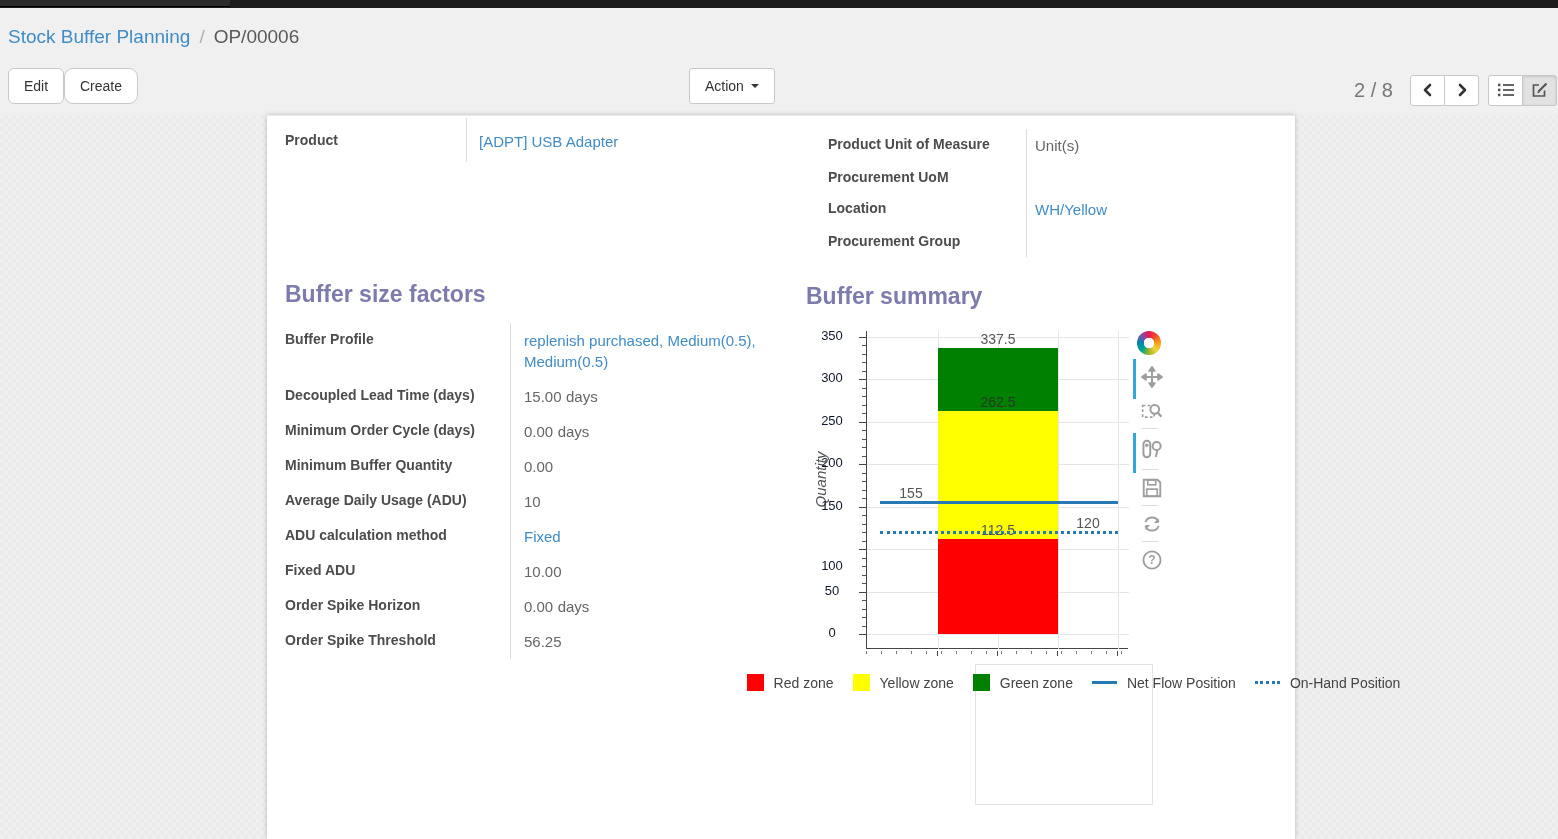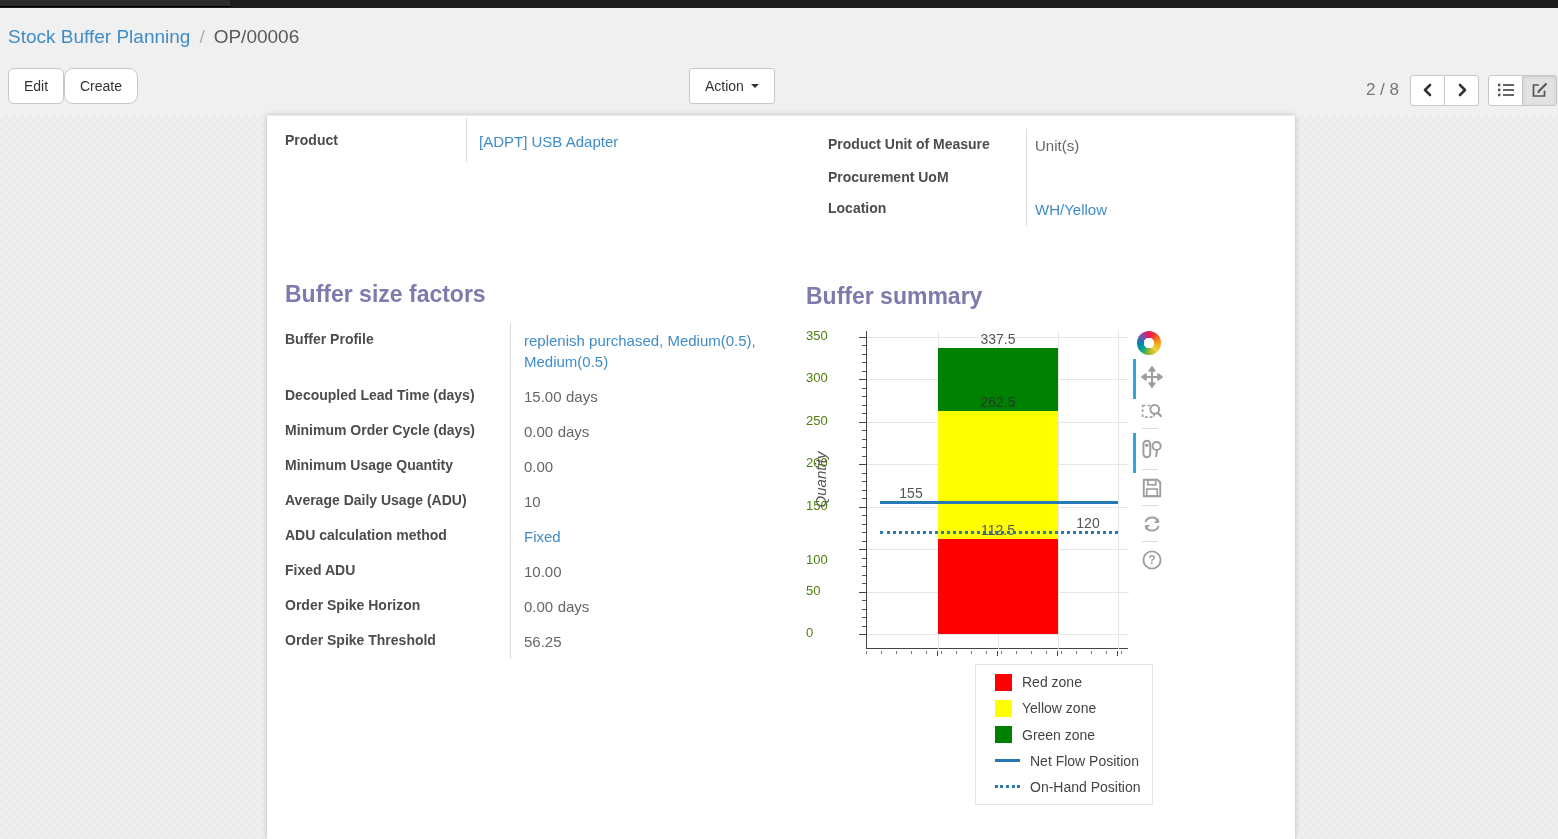--- a/index.html
+++ b/index.html
@@ -23,21 +23,21 @@
   .btn {
     position:absolute; top:3px; height:36px; background:#fff; border:1px solid #c8c8c8;
     border-radius:3px; font-size:14px; color:#333; font-family:inherit; cursor:pointer;
     padding:0 15px; line-height:34px;
   }
   .btn-edit { left:8px;border-radius:6px; }
   .btn-create { left:64px;border-radius:9px; }
   .btn-action { left:689px; display:flex; align-items:center; gap:7px; }
   .caret { width:0; height:0; border-left:4px solid transparent; border-right:4px solid transparent; border-top:4px solid #333; display:inline-block; }
   .pager-area { position:absolute; right:1px; top:0; height:50px; display:flex; align-items:center; }
-  .pager-text { font-size:17px; color:#777; margin-right:11px; }
+  .pager-text { font-size:20px; color:#777; margin-right:17px; }
   .btn-group { display:flex; }
   .pgbtn {
     width:35px; height:31px; background:#fff; border:1px solid #c8c8c8; cursor:pointer;
     display:flex; align-items:center; justify-content:center; padding:0;
   }
   .btn-group .pgbtn + .pgbtn { margin-left:-1px; }
   .btn-group .pgbtn:first-child { border-radius:3px 0 0 3px; }
   .btn-group .pgbtn:last-child { border-radius:0 3px 3px 0; }
   .nav-group { margin-right:9px; }
   .pgbtn.active { background:#e2e2e2; box-shadow:inset 0 1px 3px rgba(0,0,0,.12); }
@@ -68,38 +68,38 @@
   .rrow .rval { flex:1; border-left:1px solid #ddd; padding:6px 0 6px 8px; }
   .section-title { position:absolute; font-size:23px; font-weight:bold; color:#7c7bad; }
   .factors { position:absolute; left:18px; top:207px; width:482px; }
   .frow { display:flex; }
   .frow .flabel { width:225px; flex:none; padding:7px 12px 7px 0; line-height:19px; }
   .frow .fval { flex:1; border-left:1px solid #ddd; padding:7px 0 7px 13px; }
   
   .chart { position:absolute; left:539px; top:195px; width:489px; height:528px; }
   .ytitle { position:absolute; left:-46px; top:160px; width:120px; text-align:center;
             transform:rotate(-90deg); font-size:15px; font-style:italic; color:#555; }
-  .ytick-label { position:absolute; left:0; width:52px; text-align:left; font-size:13px; color:#4d7c0f; }
+  .ytick-label { position:absolute; left:0; width:52px; text-align:center; font-size:13px; color:#0f172a; }
   .ymajor { position:absolute; left:53px; width:7px; height:1px; background:#444; }
   .yminor { position:absolute; left:56px; top:26px; width:4px; height:298px;
             background:repeating-linear-gradient(to bottom,#555 0,#555 1px,transparent 1px,transparent 8.49px); }
   .xminor { position:absolute; left:60px; top:340px; width:262px; height:3px;
             background:repeating-linear-gradient(to right,#777 0,#777 1px,transparent 1px,transparent 15px); }
   .xmajor { position:absolute; top:340px; width:1px; height:5px; background:#444; }
   .plot { position:absolute; left:60px; top:20px; width:262px; height:318px;
           border-left:1.5px solid #444; border-bottom:1.5px solid #444; }
   .hgrid { position:absolute; left:0; width:262px; height:1px; background:#e6e6e6; }
   .vgrid { position:absolute; top:0; height:318px; width:1px; background:#e6e6e6; }
   .zone { position:absolute; left:71px; width:120px; }
   .zlabel { position:absolute; left:71px; width:120px; text-align:center; font-size:14px; color:#555; }
   .solidline { position:absolute; left:13px; width:238px; height:3px; }
   .dotline { position:absolute; left:13px; width:238px; height:0; border-top:3px dotted #2779b5; }
   
   .legend { position:absolute; left:169px; top:353px; width:178px; height:141px; background:#fff;
-            border:1px solid #e3e3e3; display:flex; flex-direction:column; justify-content:center; padding:4px 0; }
+            border:1px solid #e3e3e3; display:flex; flex-direction:row; justify-content:center; padding:4px 0; }
   .lrow { display:flex; align-items:center; gap:10px; height:27px; padding-left:19px; }
   .ltext { font-size:14px; color:#444; white-space:nowrap; }
   
   .btoolbar { position:absolute; left:327px; top:20px; width:42px; height:260px; }
   .blogo { position:absolute; left:4px; top:0; width:24px; height:24px; border-radius:50%; cursor:pointer;
     background:
       radial-gradient(circle at center,#fff 0 5px,transparent 5.5px),
       conic-gradient(#ec1557,#f05223,#f8a316,#ecd53f,#a2b525,#00a68d,#0084b4,#7f4fa8,#ec1557); }
   .bactive { position:absolute; left:0; width:3px; height:40px; background:#30a6dd; }
   .btool { position:absolute; left:8px; width:22px; height:22px; cursor:pointer; }
@@ -181,20 +181,24 @@
       <div class="rrow">
         <div class="flabel">Procurement UoM</div>
         <div class="rval fvalue"></div>
       </div>
       <div class="rrow">
         <div class="flabel">Location</div>
         <div class="rval">
           <a class="flink">WH/Yellow</a>
         </div>
       </div>
+      <div class="rrow">
+        <div class="flabel">Procurement Group</div>
+        <div class="rval fvalue"></div>
+      </div>
     </div>
 
     <div class="section-title" style="left:18px; top:165px;">Buffer size factors</div>
     <div class="section-title" style="left:539px; top:167px;">Buffer summary</div>
 
     <div class="factors">
       <div class="frow">
         <div class="flabel">Buffer Profile</div>
         <div class="fval">
           <a class="flink">replenish purchased, Medium(0.5), Medium(0.5)</a>
@@ -202,21 +206,21 @@
       </div>
       <div class="frow">
         <div class="flabel">Decoupled Lead Time (days)</div>
         <div class="fval"><span class="fvalue">15.00</span> <span class="suffix">days</span></div>
       </div>
       <div class="frow">
         <div class="flabel">Minimum Order Cycle (days)</div>
         <div class="fval"><span class="fvalue">0.00</span> <span class="suffix">days</span></div>
       </div>
       <div class="frow">
-        <div class="flabel">Minimum Usage Quantity</div>
+        <div class="flabel">Minimum Buffer Quantity</div>
         <div class="fval"><span class="fvalue">0.00</span></div>
       </div>
       <div class="frow">
         <div class="flabel">Average Daily Usage (ADU)</div>
         <div class="fval"><span class="fvalue">10</span></div>
       </div>
       <div class="frow">
         <div class="flabel">ADU calculation method</div>
         <div class="fval">
           <a class="flink">Fixed</a>
@@ -238,21 +242,21 @@
 
     <div class="chart">
       <div class="ytitle">Quantity</div>
       <div id="yaxis">
         <div class="yminor"></div>
         <div class="xminor"></div>
       <div class="ytick-label" style="top: 314px;">0</div>
           <div class="ymajor" style="top: 323px;"></div>
           <div class="ytick-label" style="top: 271.571px;">50</div>
           <div class="ymajor" style="top: 280.571px;"></div>
-          <div class="ytick-label" style="top: 241px;">100</div>
+          <div class="ytick-label" style="top: 247px;">100</div>
           <div class="ymajor" style="top: 238.143px;"></div>
           <div class="ytick-label" style="top: 186.714px;">150</div>
           <div class="ymajor" style="top: 195.714px;"></div>
           <div class="ytick-label" style="top: 144.286px;">200</div>
           <div class="ymajor" style="top: 153.286px;"></div>
           <div class="ytick-label" style="top: 101.857px;">250</div>
           <div class="ymajor" style="top: 110.857px;"></div>
           <div class="ytick-label" style="top: 59.4286px;">300</div>
           <div class="ymajor" style="top: 68.4286px;"></div>
           <div class="ytick-label" style="top: 17px;">350</div>

